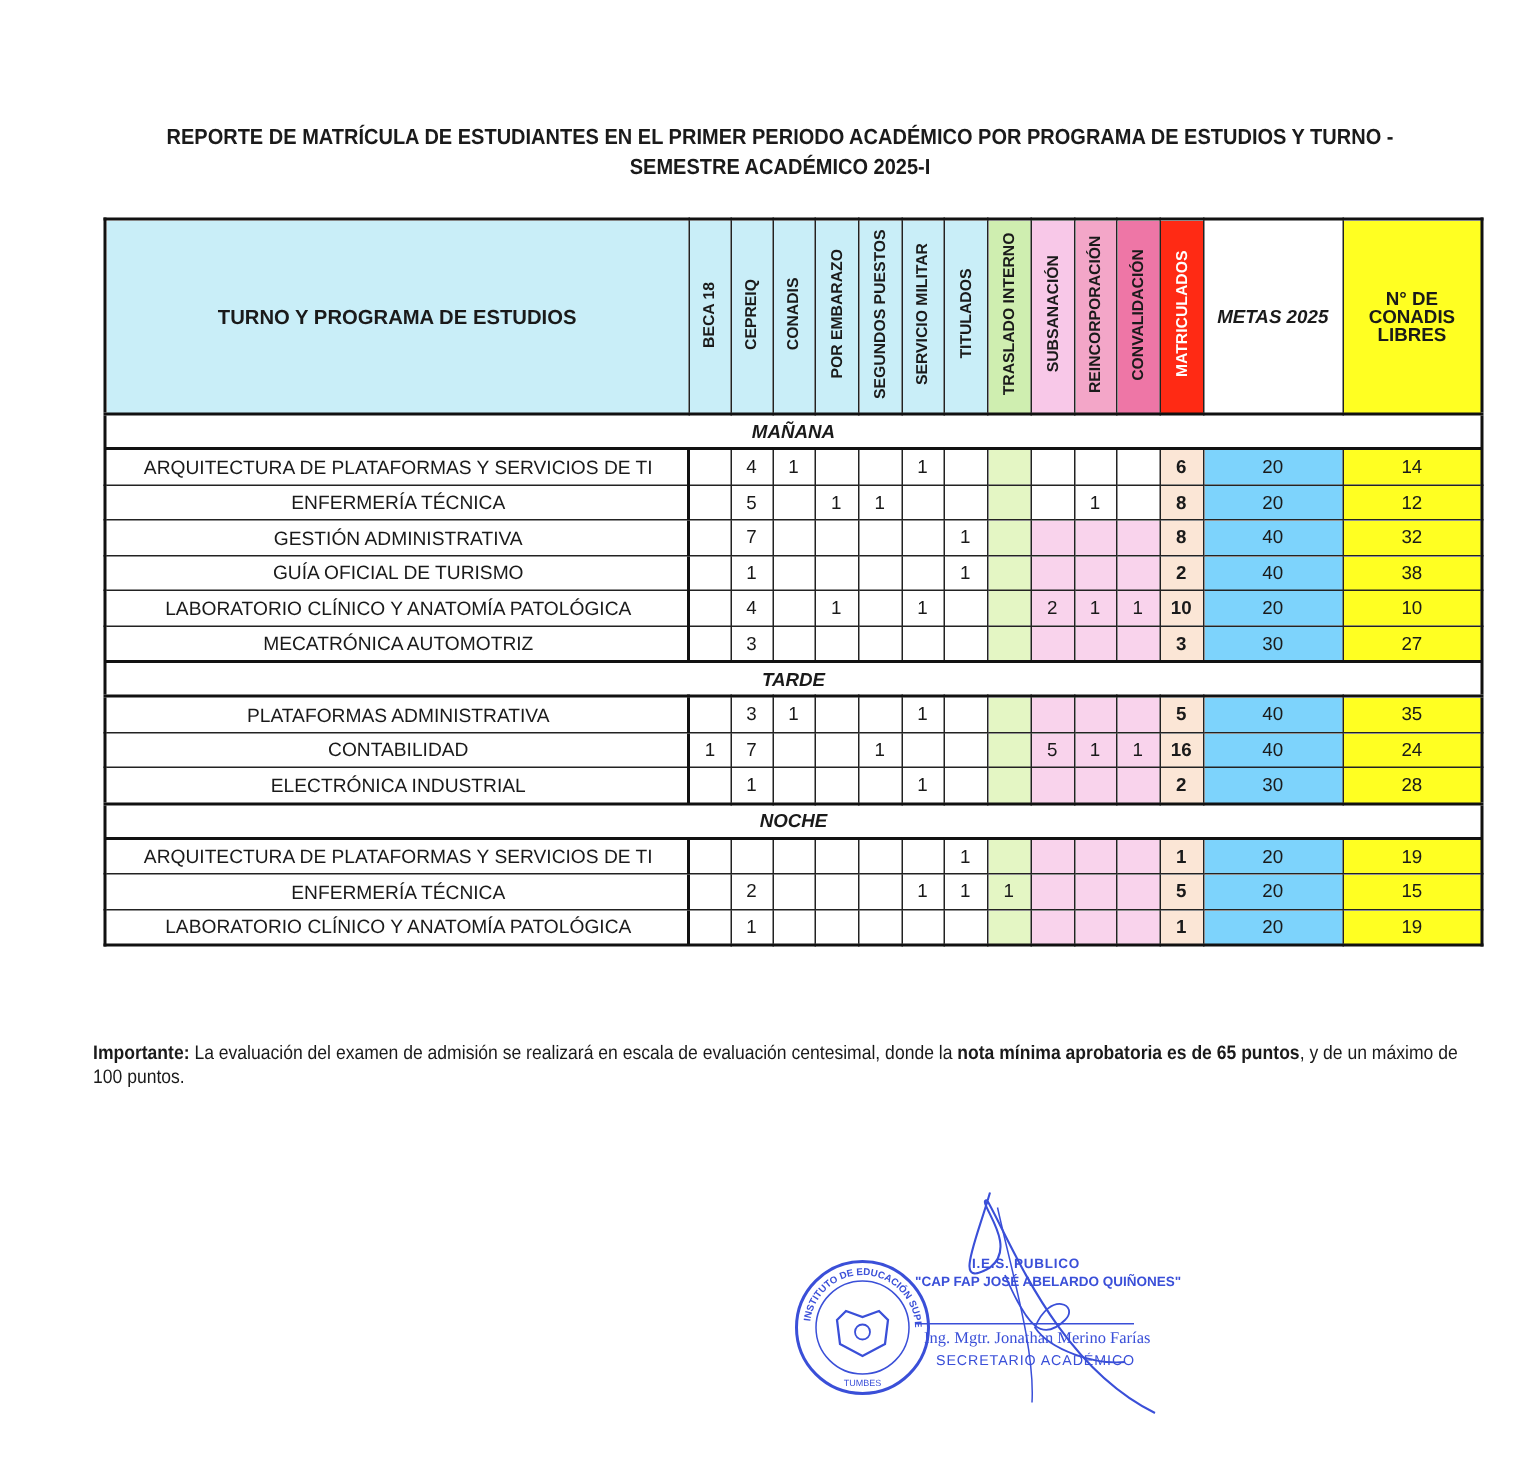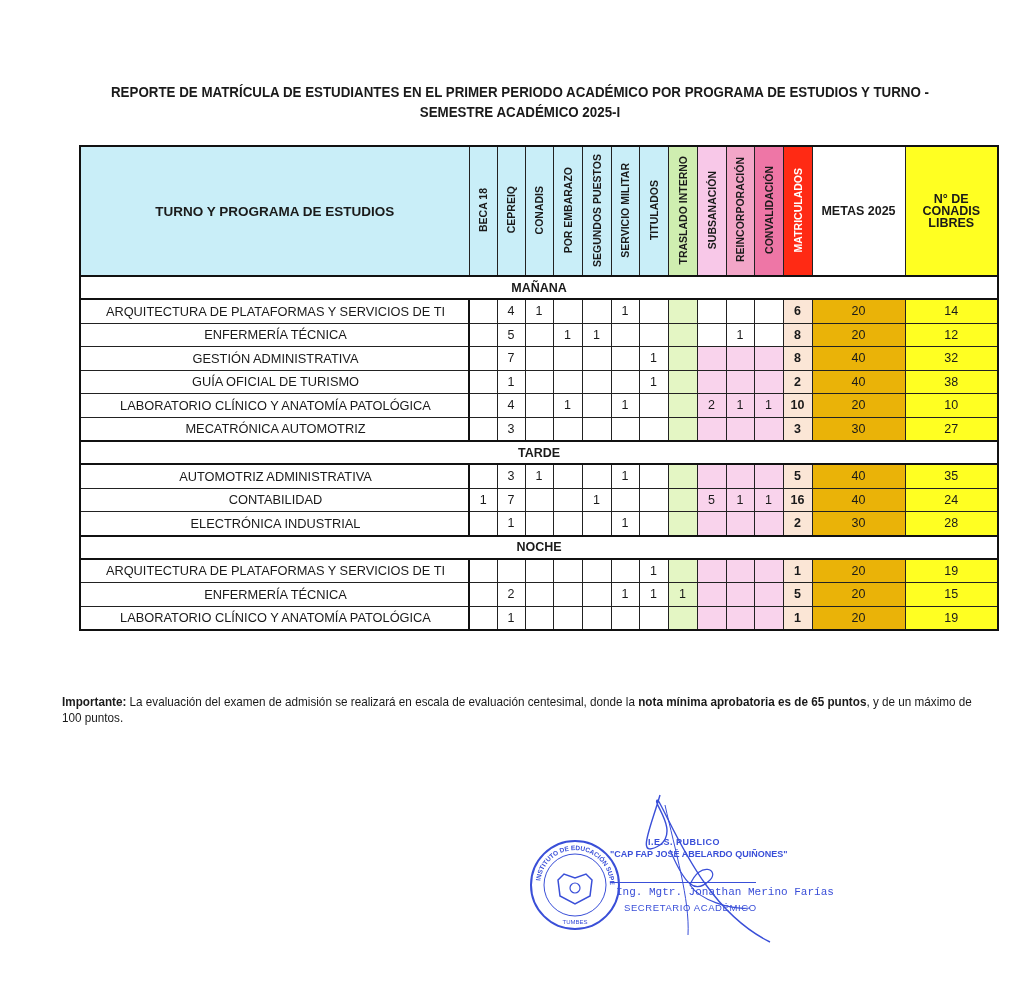--- a/index.html
+++ b/index.html
@@ -2,58 +2,58 @@
 <html><head>
 <meta charset="utf-8">
 <style>
   html, body { margin:0; padding:0; background:#ffffff; }
   body { width:1024px; height:982px; position:relative; overflow:hidden;
          font-family:"Liberation Sans", sans-serif; color:#1a1a1a; }
   .title { position:absolute; left:60px; top:82px; width:920px; text-align:center;
            font-weight:bold; font-size:14.5px; line-height:20px; transform:scaleX(0.92); transform-origin:center top; }
   .title div { white-space:nowrap; }
 
-  table.report { position:absolute; left:79px; top:145px; border-collapse:collapse;
+  table.report { position:absolute; left:69px; top:145px; border-collapse:collapse;
                  table-layout:fixed; width:918px;padding-left:16px; }
   table.report td, table.report th { border:1px solid #222; padding:0; overflow:hidden; }
   table.report { border:2px solid #111; }
   th { font-weight:bold; font-size:11px; }
   th.main-head { background:#c9eef8; font-size:13.5px; height:128px; border-right:2px solid #111; }
   th.vert { background:#c9eef8; height:128px; vertical-align:middle; }
   th.vert span { display:inline-block; writing-mode:vertical-rl; transform:rotate(180deg);
                  white-space:nowrap; font-size:10.5px; letter-spacing:0; }
   th.green { background:#cfeeb0; }
   th.pink1 { background:#f8c8e8; }
   th.pink2 { background:#f3a6c8; }
   th.pink3 { background:#ee76a6; }
   th.red { background:#ff2a14; color:#fff; border-left:2px solid #111; border-right:2px solid #111; }
-  th.metas { background:#fff; font-size:12.5px; border-right:2px solid #111; }
+  th.metas { background:#fff; font-size:12.5px; border-right:2px solid #111;font-style:italic; }
   th.vac { background:#ffff22; font-size:12.5px; line-height:12px; }
 
   tr.turno td { height:21px; text-align:center; font-weight:bold; font-size:12.5px;
-                background:#fff; border-top:2px solid #111; border-bottom:2px solid #111; }
+                background:#fff; border-top:2px solid #111; border-bottom:2px solid #111;font-style:italic; }
   tr.prog td { height:22.5px; font-size:12.5px; text-align:center; }
   tr.prog td.name { text-align:center; padding-left:2px; white-space:nowrap; font-size:12.8px;
                     border-right:2px solid #111; }
   td.c-green { background:#e4f6c4; }
   td.c-pink { background:#f9d3ec; }
   td.c-mat { background:#fbe6d6; font-weight:bold; border-left:2px solid #111; border-right:2px solid #111; }
-  td.c-metas { background:#eab308; border-right:2px solid #111; }
+  td.c-metas { background:#7dd3fc; border-right:2px solid #111; }
   td.c-vac { background:#ffff22; font-weight:normal; }
 
   .note { position:absolute; left:62px; top:694px; width:920px; font-size:13px; line-height:16px;
           transform:scaleX(0.9); transform-origin:left top; width:1020px; }
   .note b { font-weight:bold; }
 
   .stamp { position:absolute; left:528px; top:838px; width:94px; height:94px; }
   .sign-block { position:absolute; left:610px; top:835px; width:170px; color:#3a4fd8; }
   .sign-line1 { position:absolute; left:38px; top:2px; font-size:9px; font-weight:bold; letter-spacing:0.5px; white-space:nowrap; }
   .sign-line2 { position:absolute; left:0px; top:14px; font-size:9px; font-weight:bold; white-space:nowrap; }
   .sign-rule { position:absolute; left:0; top:47px; width:146px; height:0; border-top:1.5px solid #3a4fd8; }
-  .sign-name { position:absolute; left:6px; top:51px; font-family:Liberation Mono, monospace; font-size:11px; white-space:nowrap; }
+  .sign-name { position:absolute; left:6px; top:51px; font-family:Liberation Serif, serif; font-size:11px; white-space:nowrap; }
   .sign-role { position:absolute; left:14px; top:67px; font-size:9.5px; letter-spacing:0.6px; white-space:nowrap; }
   .signature { position:absolute; left:630px; top:790px; width:150px; height:160px; }
 </style>
 </head>
 <body>
 
 <div class="title">
   <div>REPORTE DE MATRÍCULA DE ESTUDIANTES EN EL PRIMER PERIODO ACADÉMICO POR PROGRAMA DE ESTUDIOS Y TURNO -</div>
   <div>SEMESTRE ACADÉMICO 2025-I</div>
 </div>
@@ -202,21 +202,21 @@
         <td class="c-pink"></td>
         <td class="c-pink"></td>
         <td class="c-mat">3</td>
         <td class="c-metas">30</td>
         <td class="c-vac">27</td>
       </tr>
       <tr class="turno">
         <td colspan="15">TARDE</td>
       </tr>
       <tr class="prog">
-        <td class="name">AUTOMOTRIZ ADMINISTRATIVA</td>
+        <td class="name">PLATAFORMAS ADMINISTRATIVA</td>
         <td></td>
         <td>3</td>
         <td>1</td>
         <td></td>
         <td></td>
         <td>1</td>
         <td></td>
         <td class="c-green"></td>
         <td class="c-pink"></td>
         <td class="c-pink"></td>

